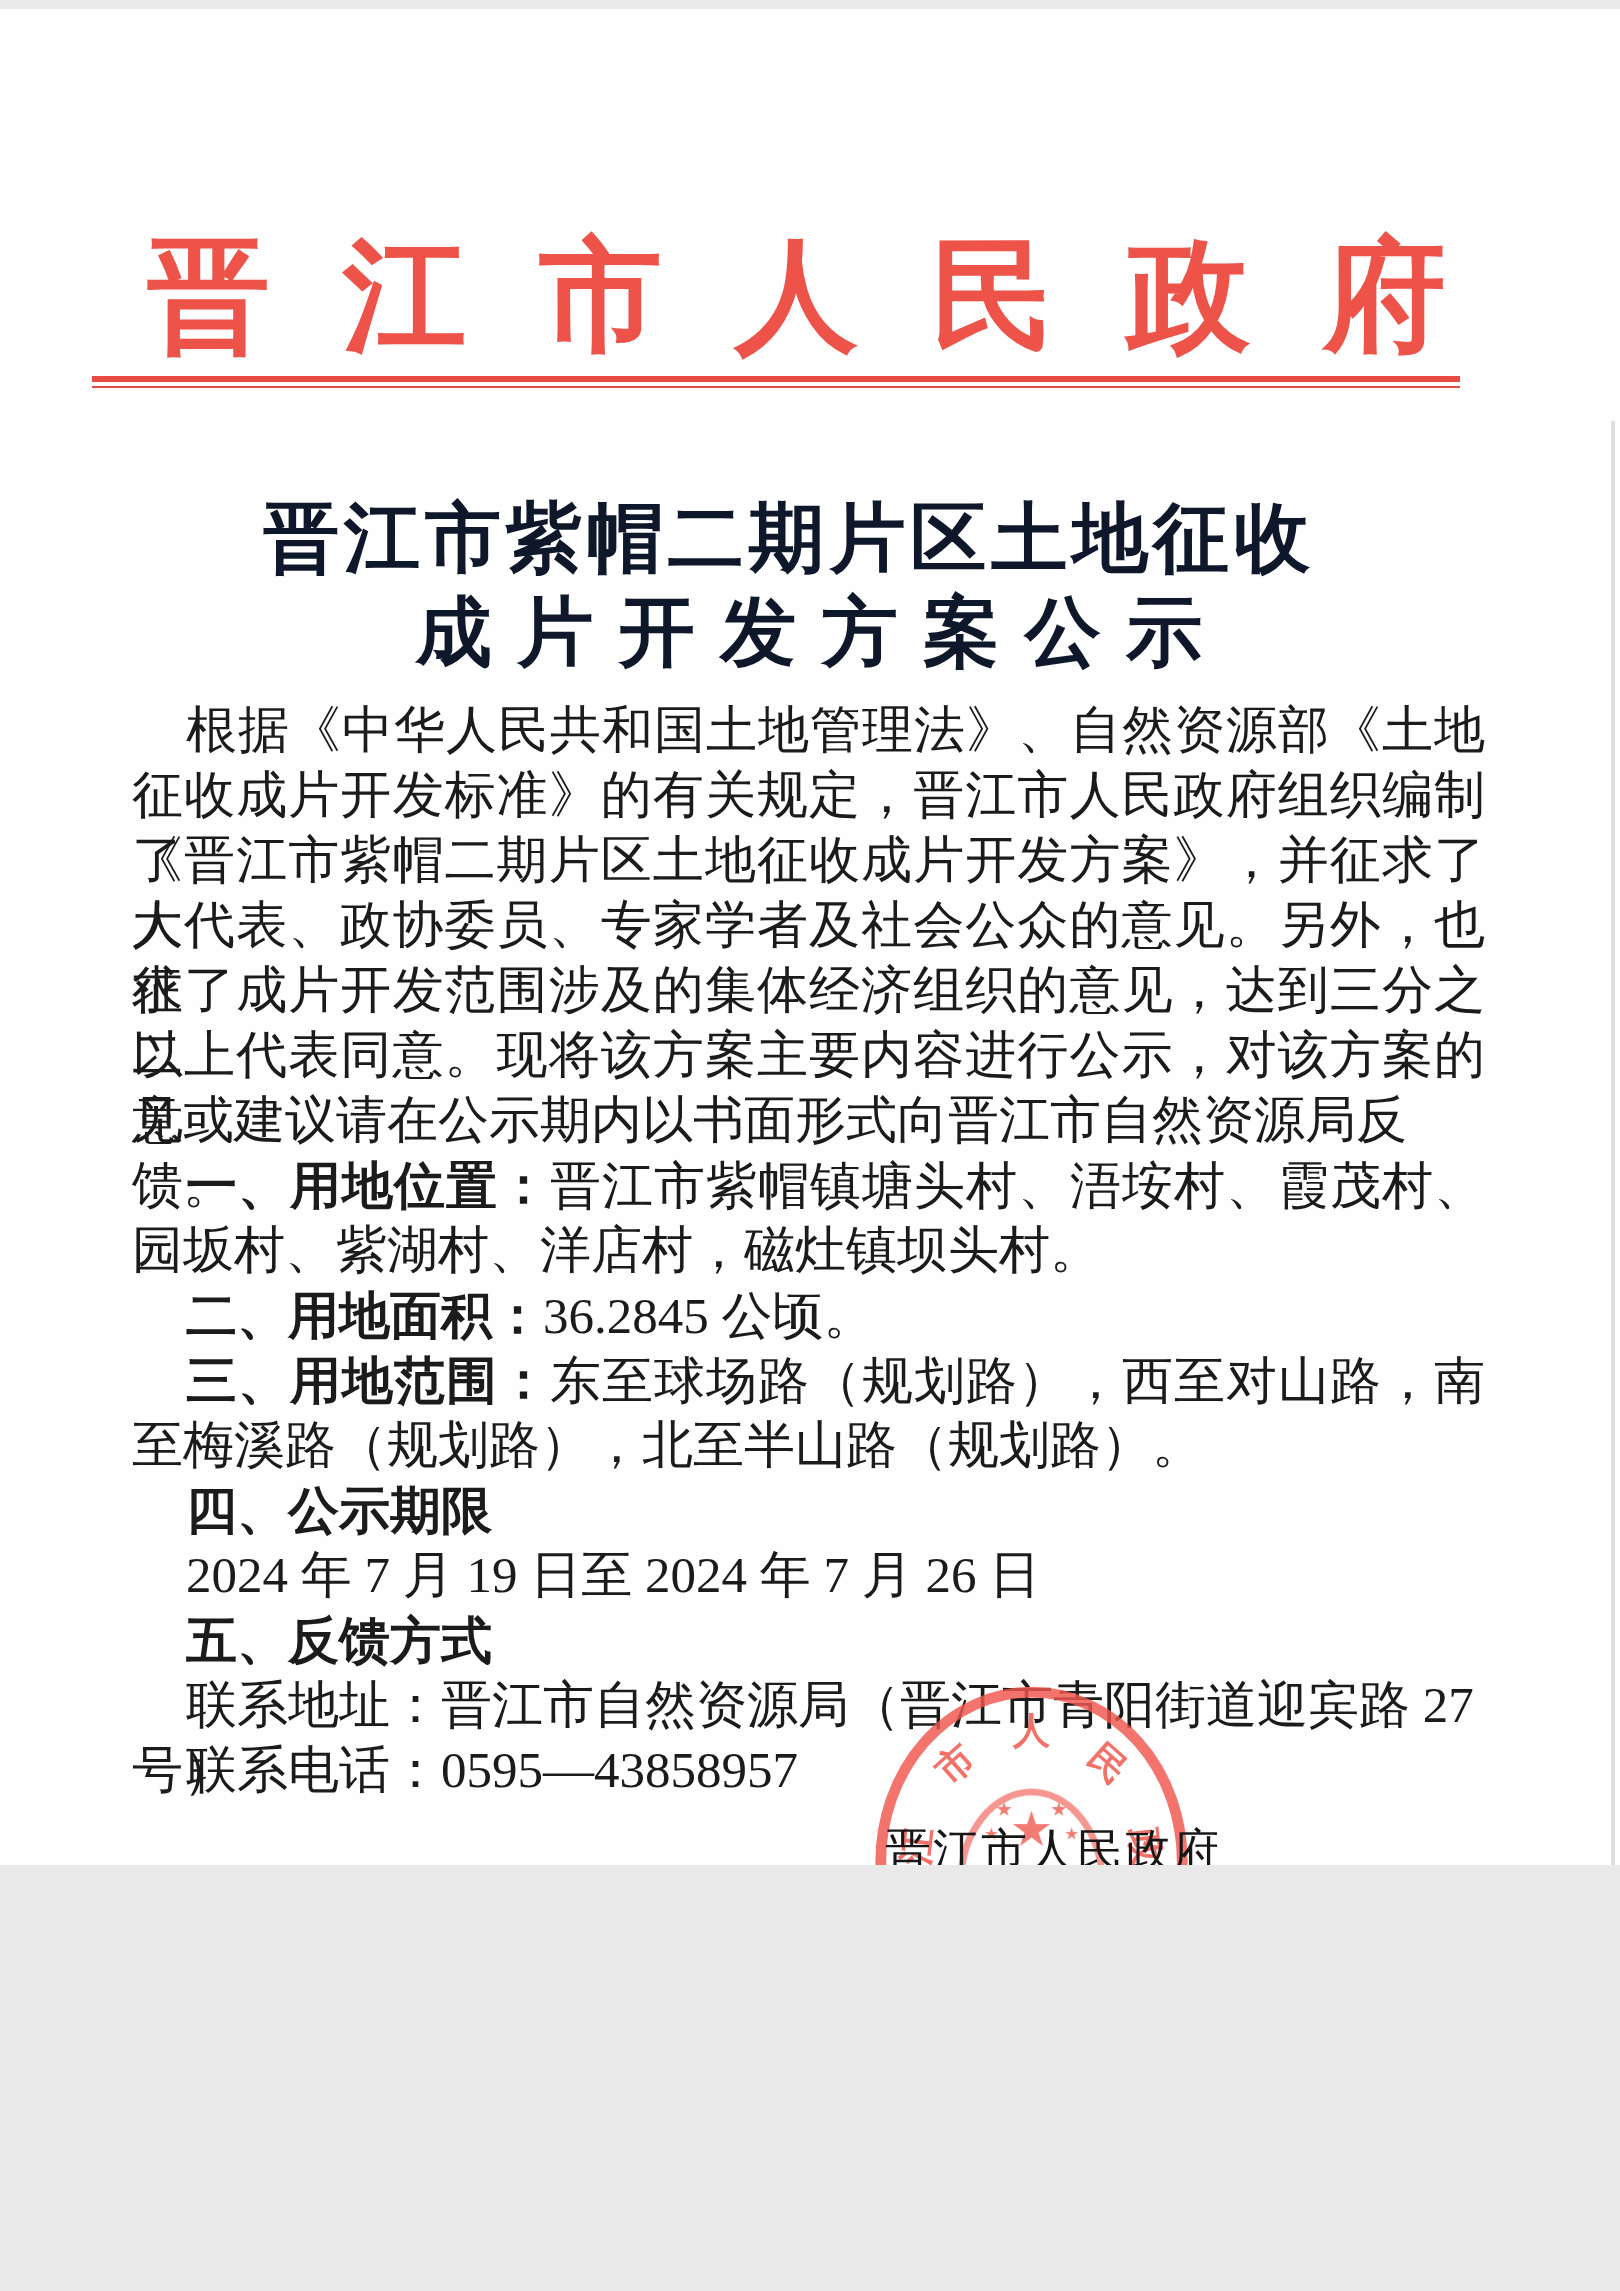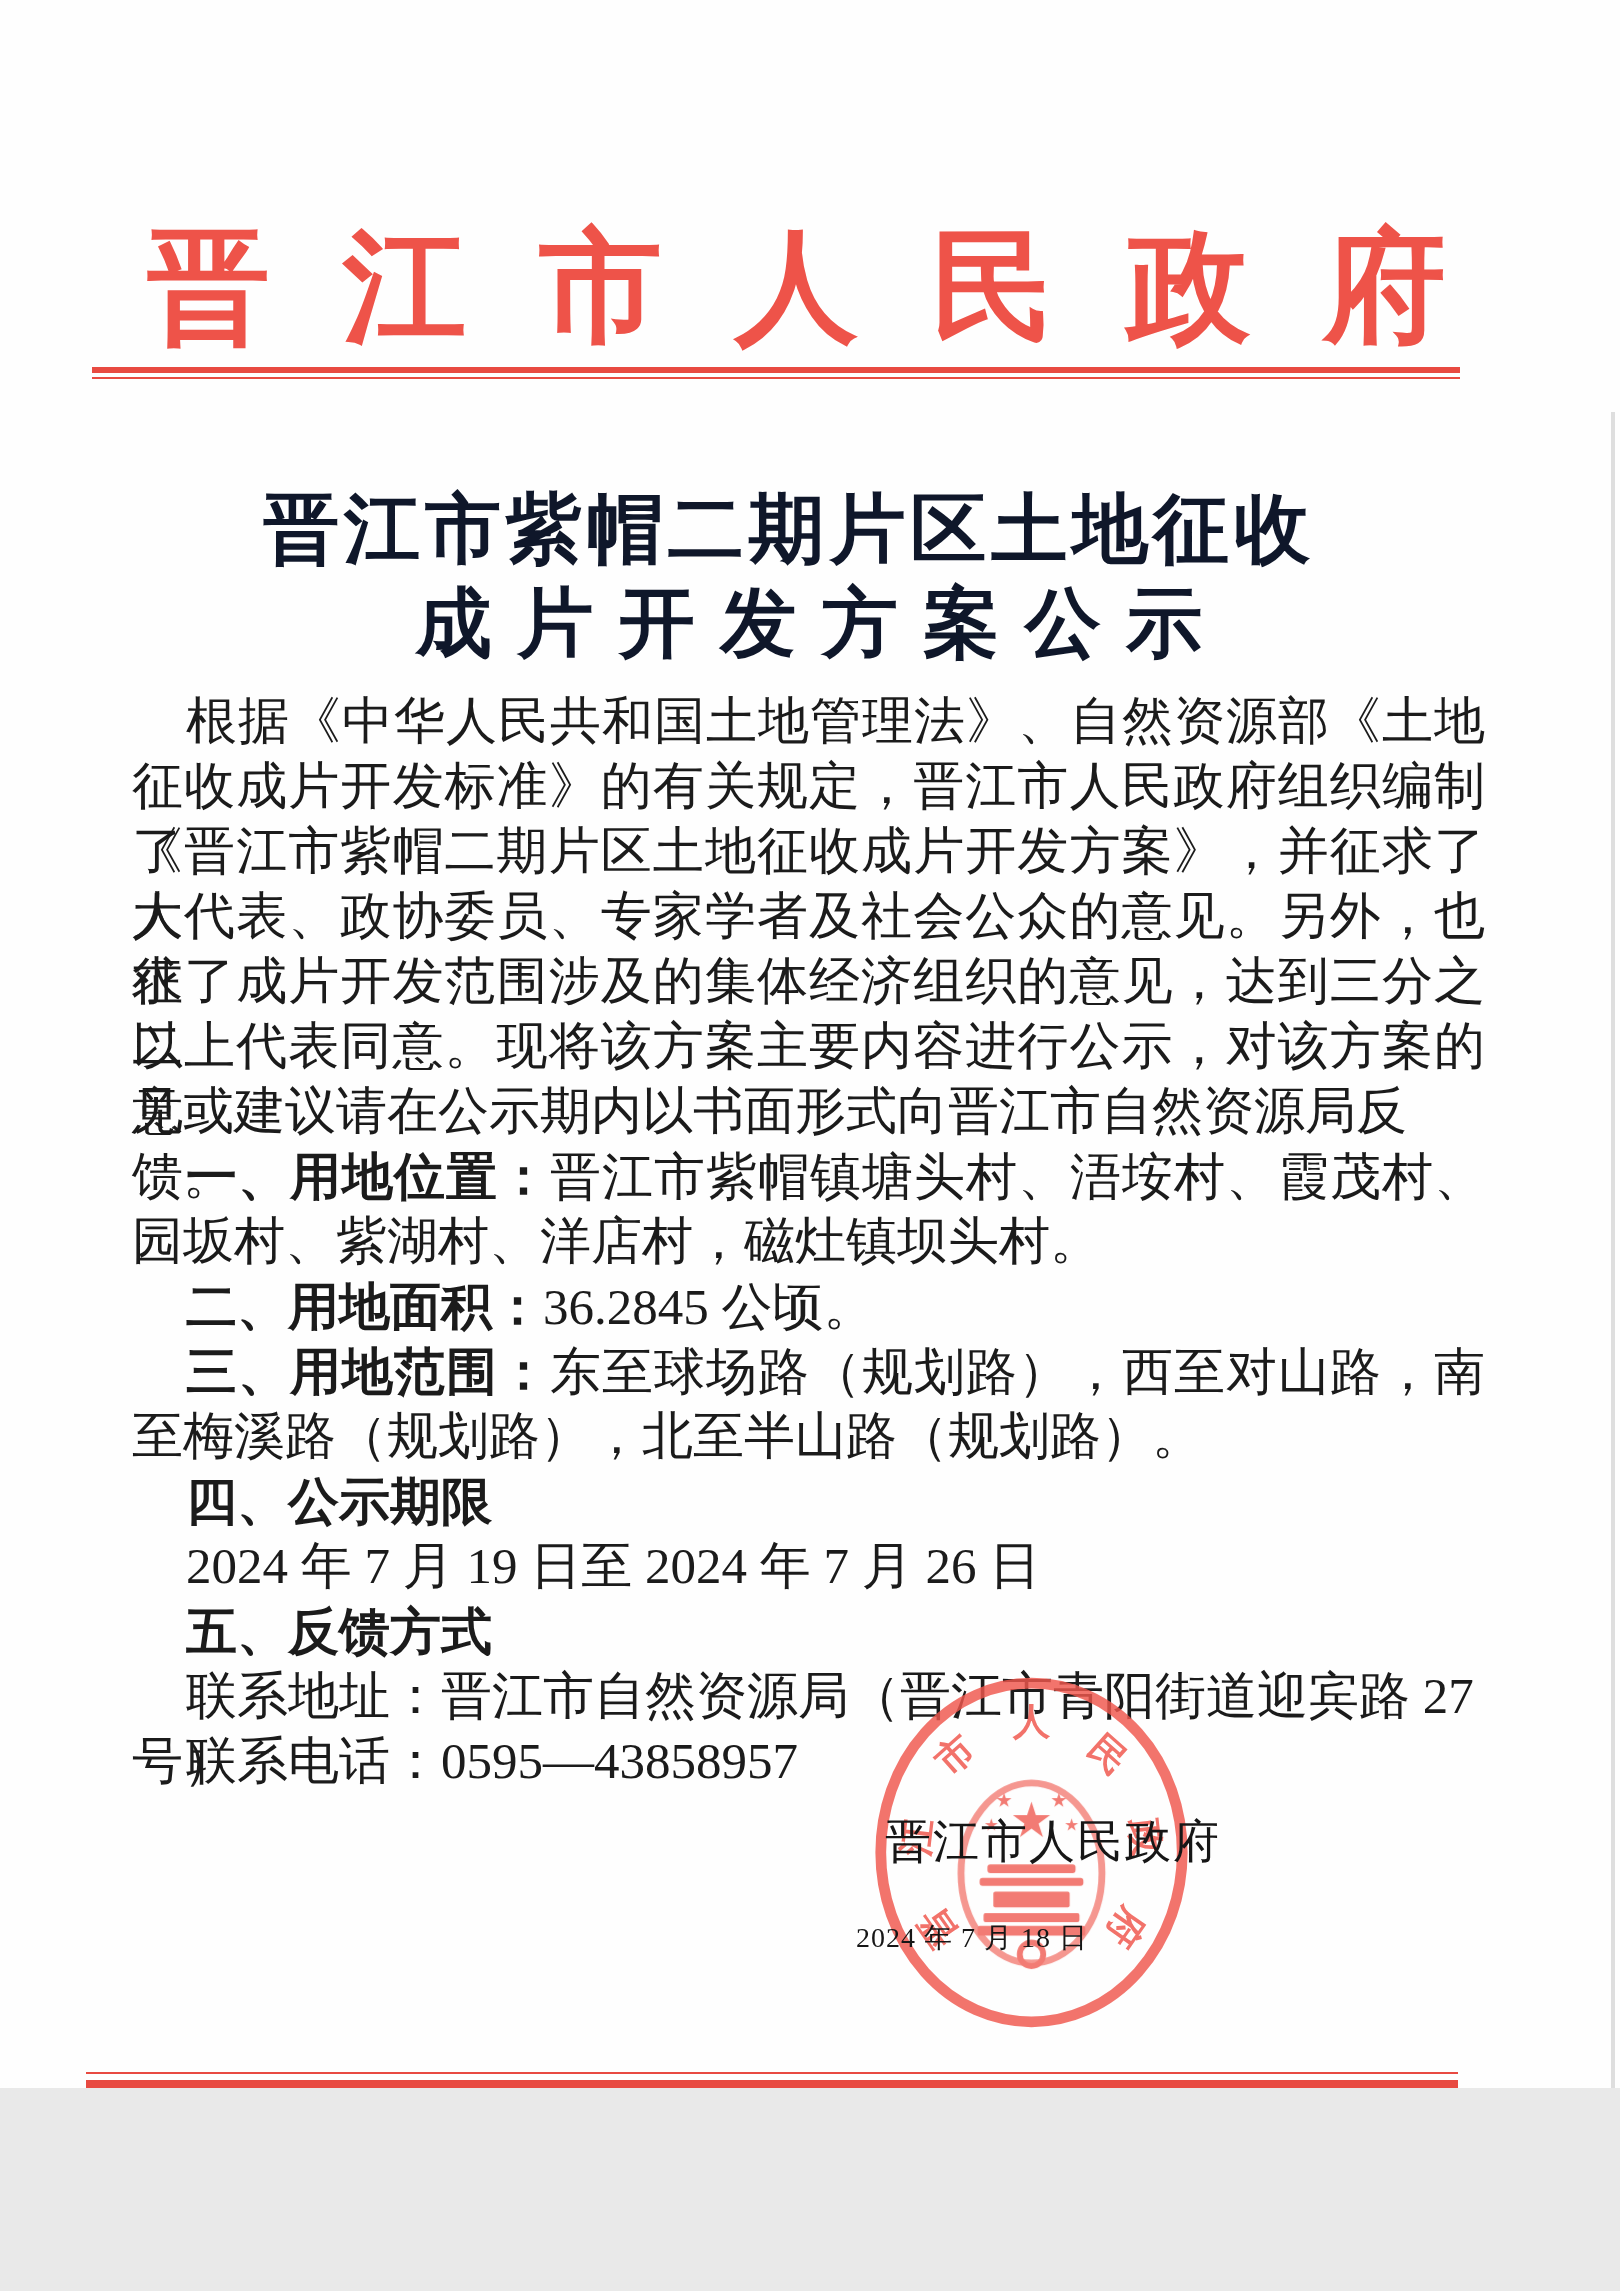--- a/index.html
+++ b/index.html
@@ -1,17 +1,17 @@
 <!DOCTYPE html>
 <html style="--accent-red: #ee5349; --rule-red: #e84a41; --seal-red: #ef584e; --text-black: #1b1b1b; --page-bg: #fefefe;"><head>
 <meta charset="utf-8">
 <style>
   html,body{margin:0;padding:0;background:#e9e9e9;}
   .page{
-    position:relative;width:1620px;height:2088px;margin:0 auto;
+    position:relative;width:1620px;height:1856px;margin:9px auto;
     background:var(--page-bg,#fefefe);overflow:hidden;
     font-family:"Liberation Serif","DejaVu Serif",serif;
     color:var(--text-black,#1b1b1b);
   }
   
   .gov-header{
     position:absolute;left:147px;top:222px;height:135px;
     font-size:123px;font-weight:700;line-height:131px;
     letter-spacing:73px;white-space:nowrap;
     color:var(--accent-red,#ee5349);

